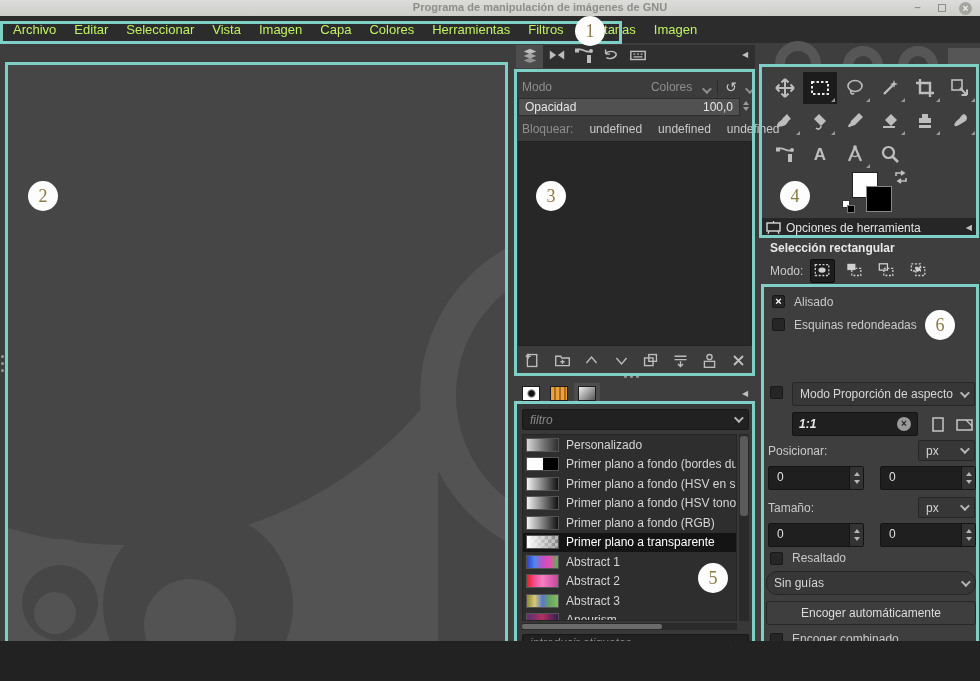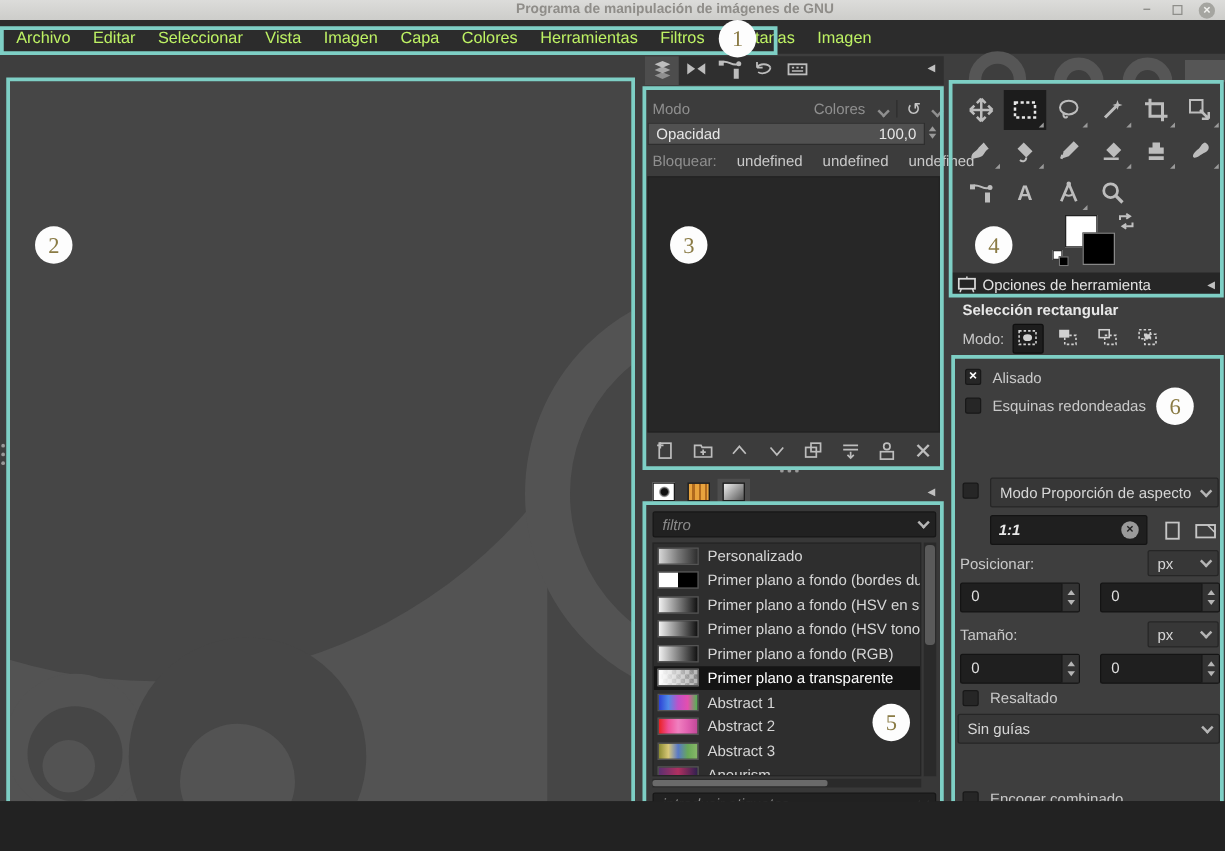--- a/index.html
+++ b/index.html
@@ -684,23 +684,26 @@
     <span class="btns">
         <i class="up"></i>
         <i class="dn"></i>
       </span>
   </div>
 
   <div class="abs cb-row" style="left:770px; top:551px;">
     <span class="cbx"></span>
     <span>Resaltado</span>
   </div>
-  <div class="abs combo" style="left:766px; top:571px; width:210px; height:24px;">
+  <div class="abs combo" style="left:766px; top:571px; width:210px; height:24px;border-radius:11px;">
     <span>Sin guías</span>
     <span class="chev"></span>
+  </div>
+  <div class="abs" id="shrink-btn">
+    <span>Encoger automáticamente</span>
   </div>
   <div class="abs cb-row" style="left:770px; top:632px;">
     <span class="cbx"></span>
     <span>Encoger combinado</span>
   </div>
   <div class="abs" id="to-btns">
       <span class="icon-btn">
         <svg width="17" height="17" viewBox="0 0 20 20">
           <path d="M10,2 L10,11 M6,8 L10,12 L14,8" stroke="#bdbdbd" stroke-width="2" fill="none"></path>
           <path d="M3,13 L3,17 L17,17 L17,13" stroke="#bdbdbd" fill="none" stroke-width="1.6"></path>

